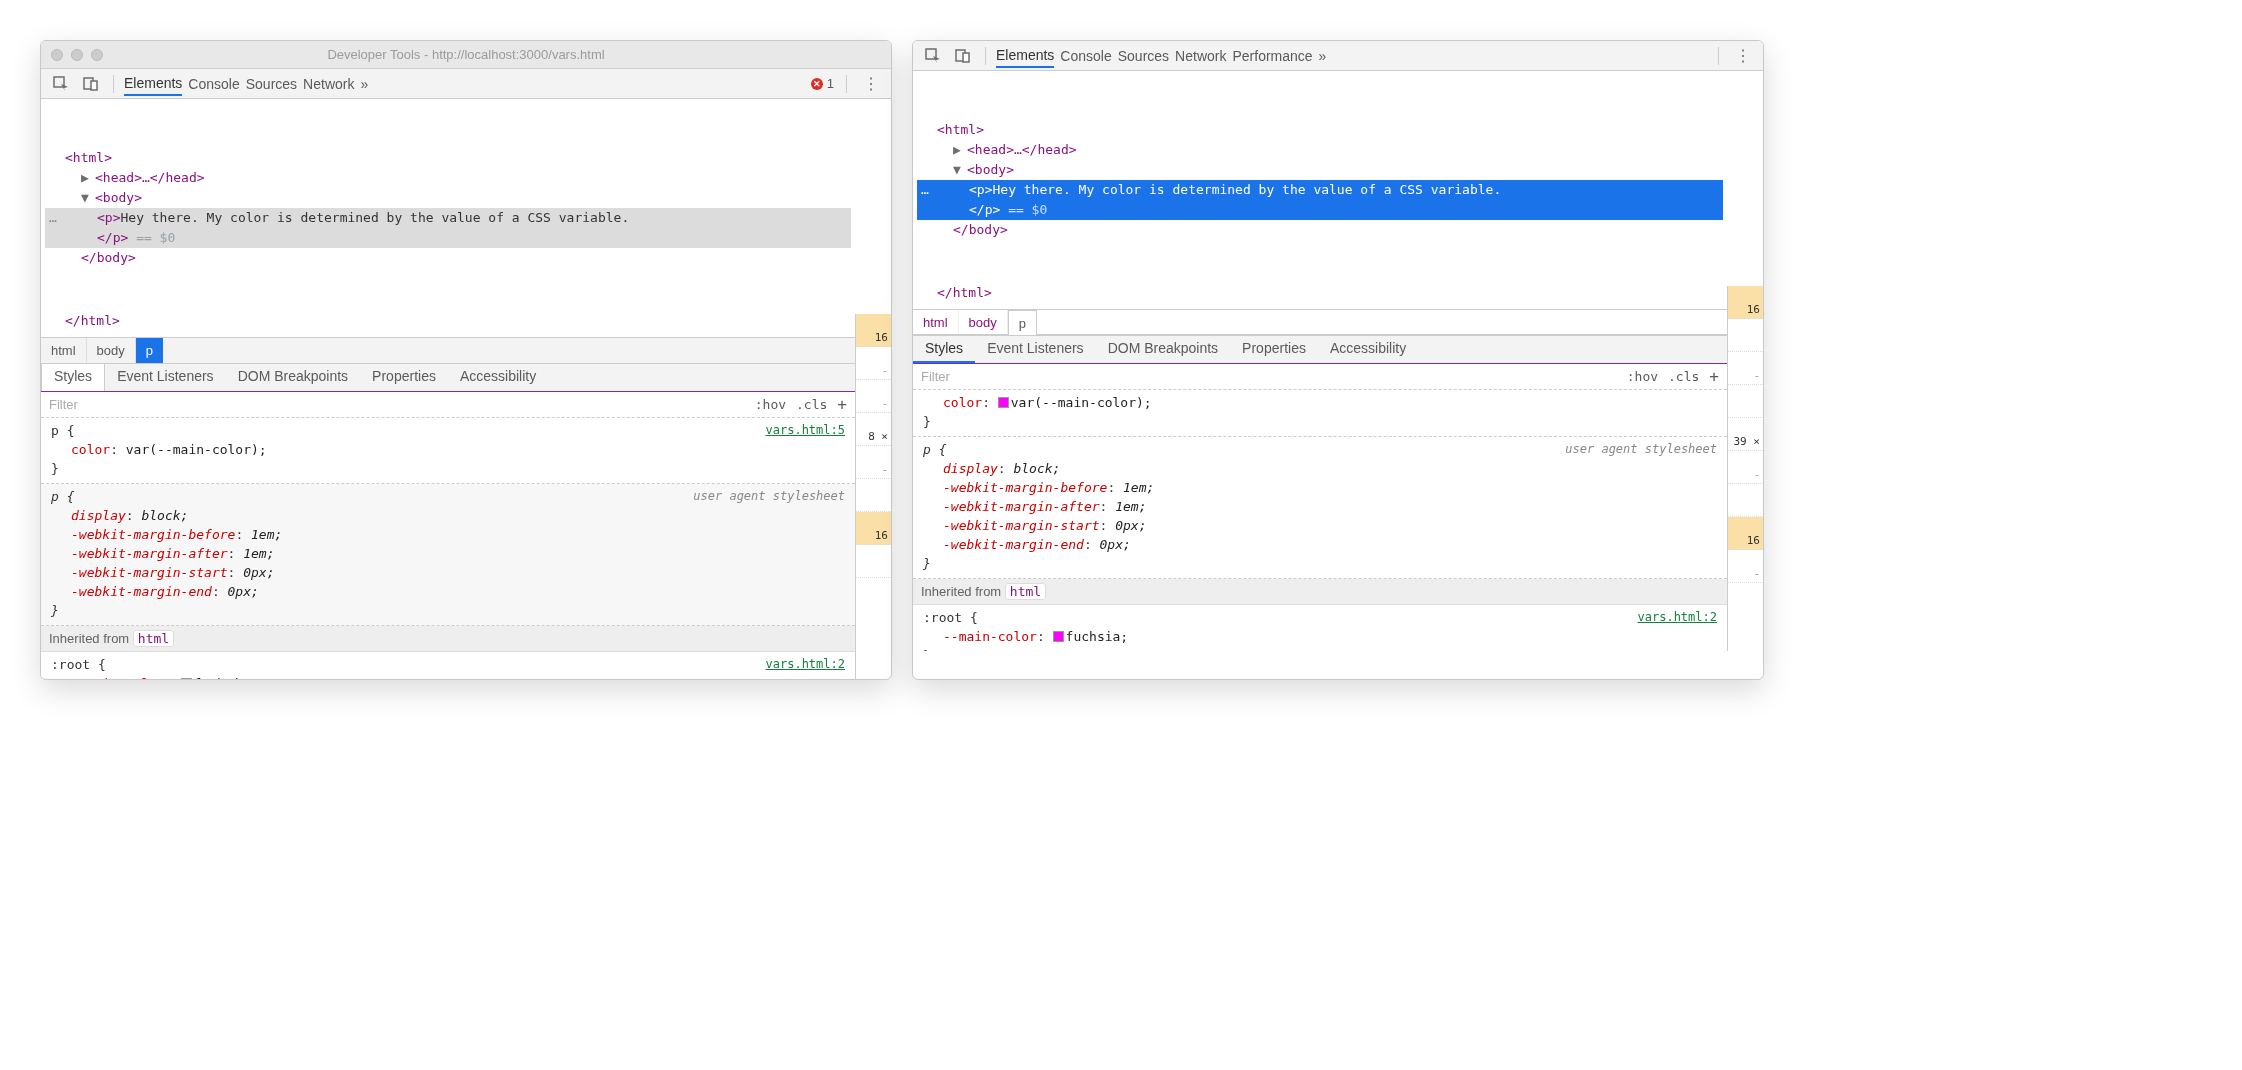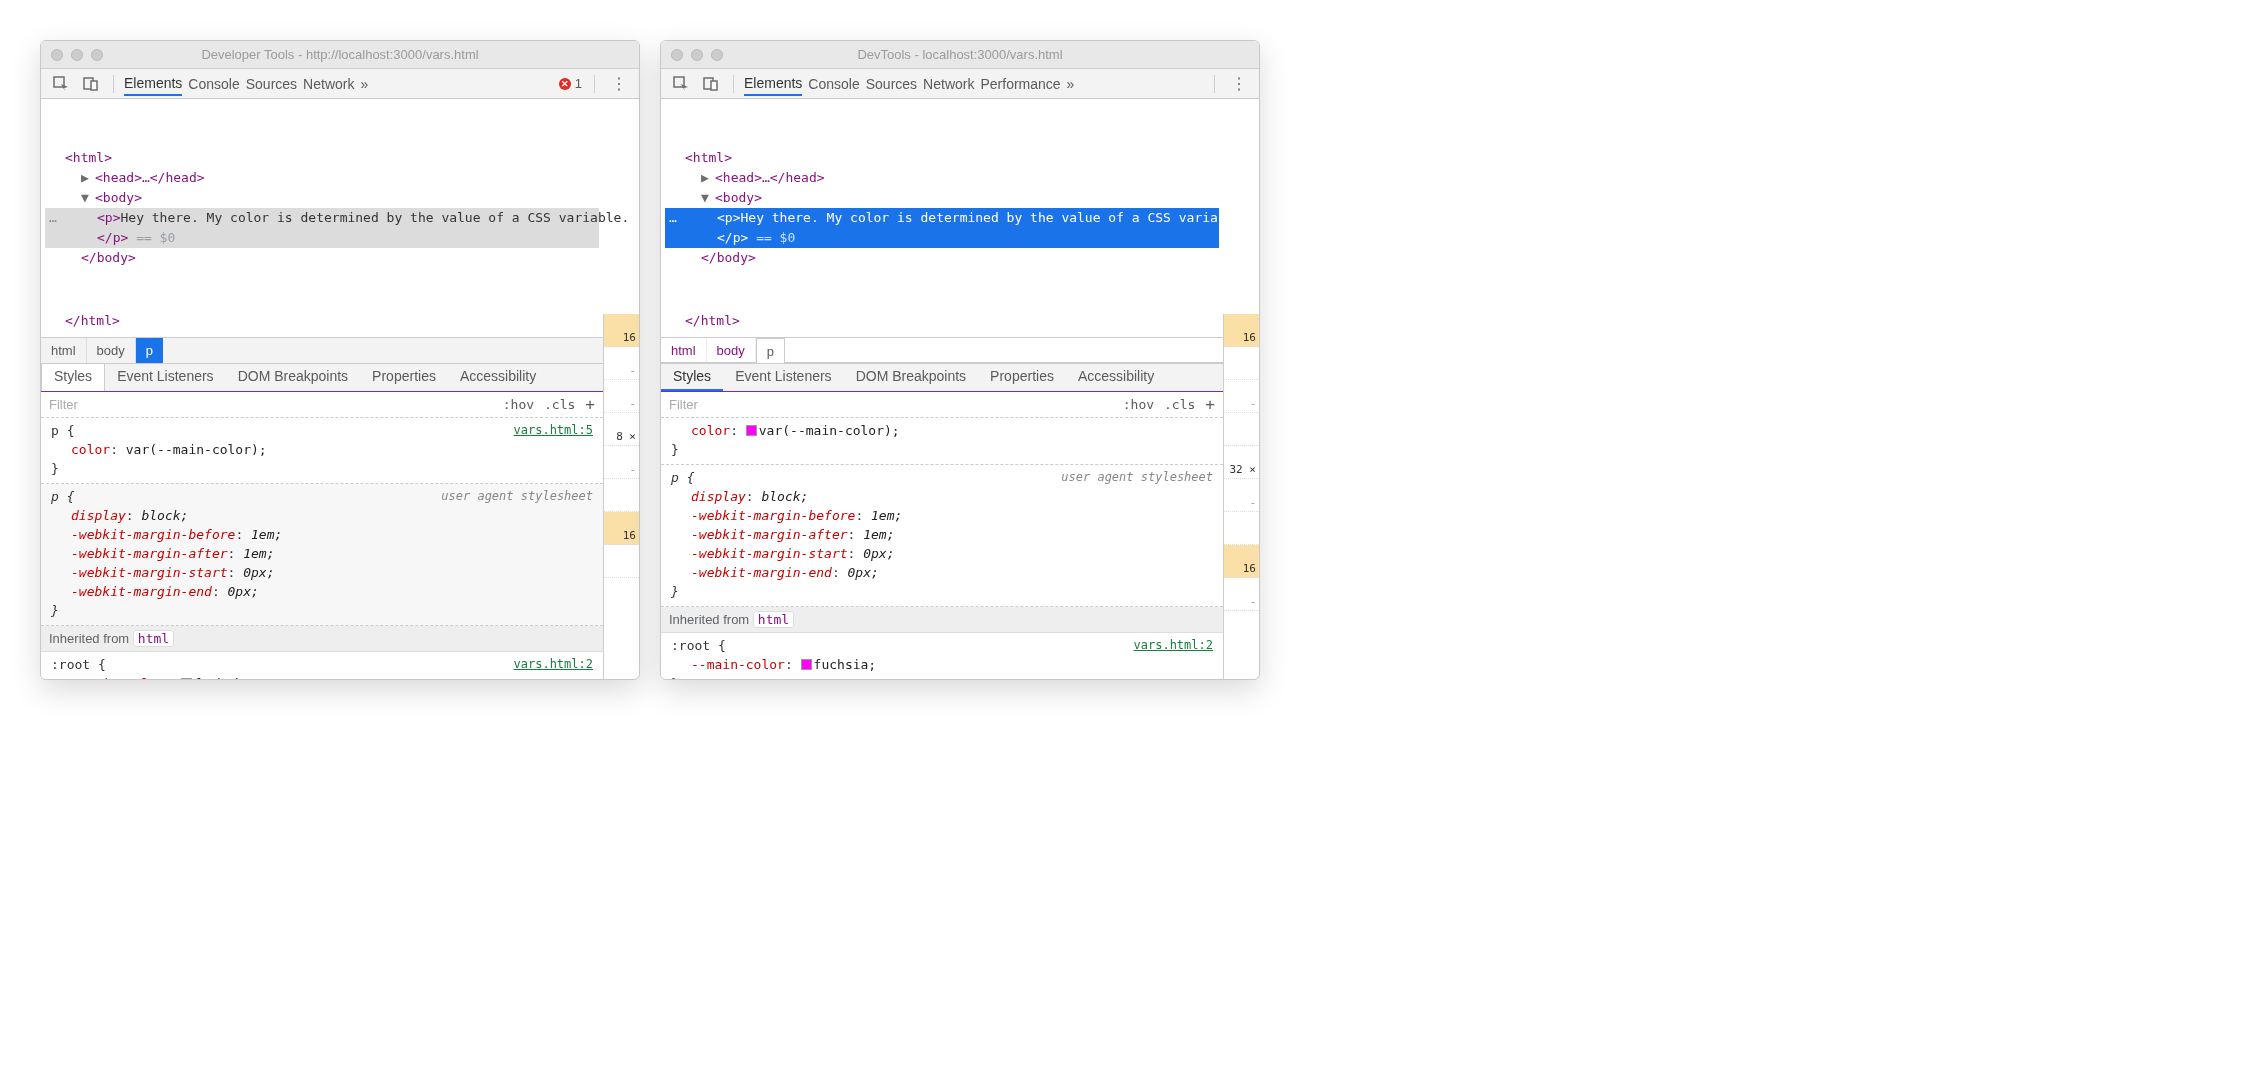--- a/index.html
+++ b/index.html
@@ -8,21 +8,21 @@
     background: #fff;
     font-size: 13px;
     color: #333;
   }
   .stage {
     display: flex;
     gap: 20px;
     padding: 40px;
   }
   .window {
-    width: 600px;
+    width: 852px;
     background: #fff;
     border: 1px solid #c8c8c8;
     border-radius: 6px;
     box-shadow: 0 10px 30px rgba(0,0,0,0.15);
     overflow: hidden;
     display: flex;
     flex-direction: column;
   }
   .titlebar {
     height: 28px;
@@ -294,28 +294,20 @@
       <div class="cell">8 ×</div>
       <div class="cell dash">-</div>
       <div class="cell"></div>
       <div class="cell hl">16</div>
       <div class="cell"></div>
     </div>
   </div>
 </div>
 
 <div class="window">
-  <div class="titlebar">
-    <div class="traffic">
-      <div class="tl-dot"></div>
-      <div class="tl-dot"></div>
-      <div class="tl-dot"></div>
-    </div>
-    <div class="title-text">DevTools - localhost:3000/vars.html</div>
-  </div>
 
   <div class="toolbar">
     <span class="icon-btn arrow-icon">
       <svg width="16" height="16" viewBox="0 0 16 16">
             <rect x="1" y="1" width="10" height="10" fill="none" stroke="#6e6e6e" stroke-width="1.5"></rect>
             <path d="M8 8 L15 11 L11 12 L12 15 Z" fill="#6e6e6e"></path>
           </svg>
     </span>
     <span class="icon-btn device-icon">
       <svg width="16" height="16" viewBox="0 0 16 16">
@@ -403,21 +395,21 @@
           <div><span class="br">}</span></div>
         </div>
       </div>
     </div>
 
     <div class="right-strip" style="margin-top:215px">
       <div class="cell hl">16</div>
       <div class="cell"></div>
       <div class="cell dash">-</div>
       <div class="cell"></div>
-      <div class="cell">32 ×</div>
+      <div class="cell">39 ×</div>
       <div class="cell dash">-</div>
       <div class="cell"></div>
       <div class="cell hl">16</div>
       <div class="cell dash">-</div>
     </div>
   </div>
 </div>
 
 </div>
 

